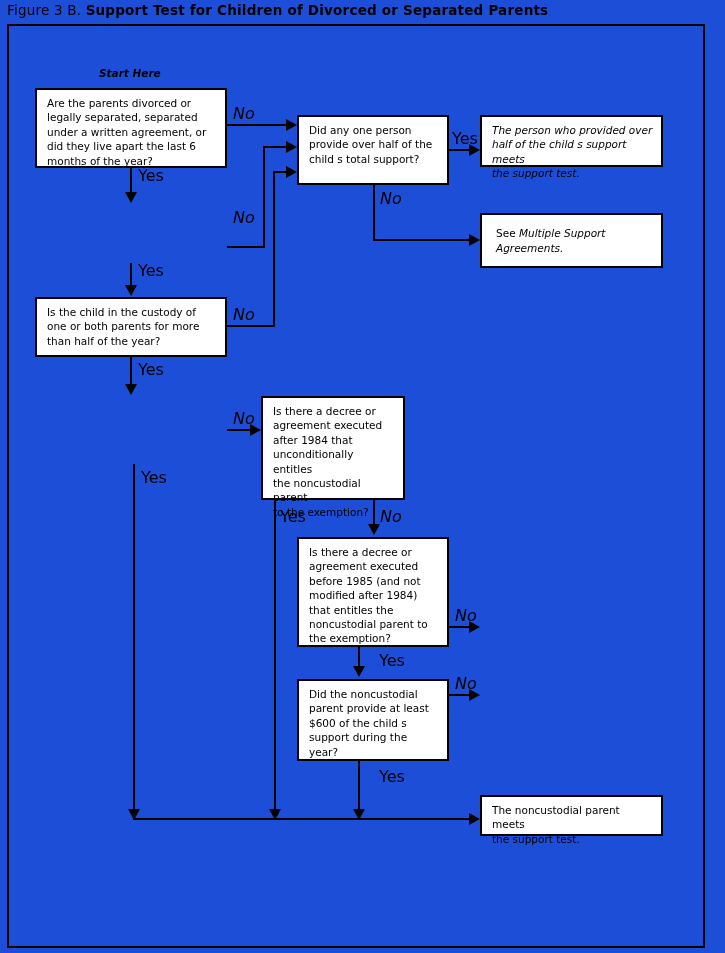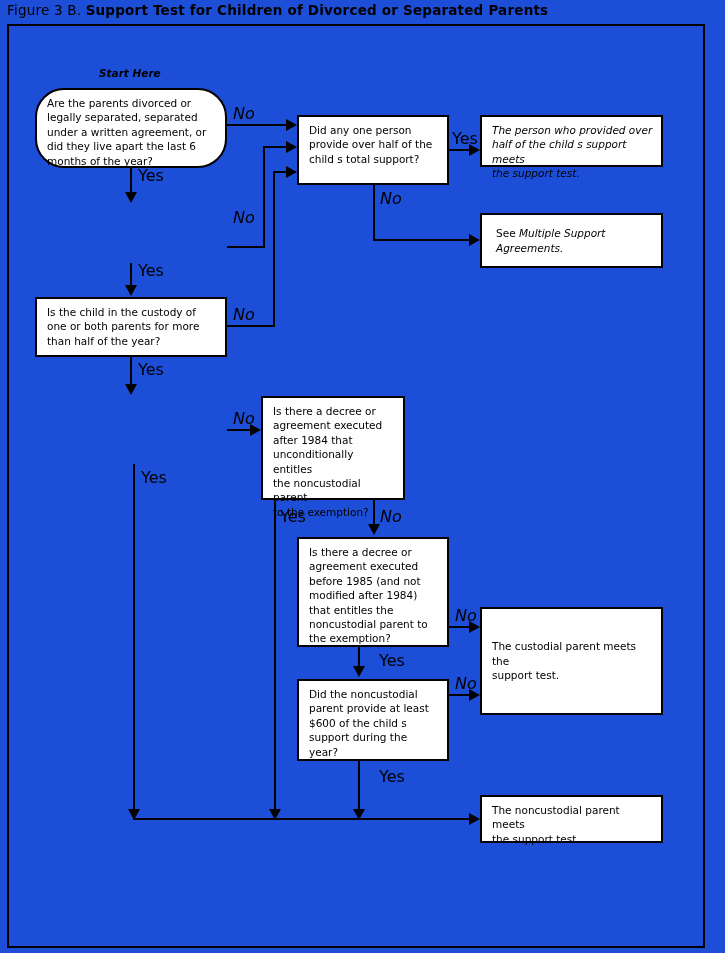--- a/index.html
+++ b/index.html
@@ -101,21 +101,21 @@
 <body>
 
 <div id="page">
 
   <div class="title"><span>Figure 3 B. </span><span class="bold">Support Test for Children of Divorced or Separated Parents</span></div>
 
   <div class="frame"></div>
 
   <div class="starthere" style="left:99px; top:67px;">Start Here</div>
 
-  <div class="node" style="left:35px; top:88px; width:192px; height:80px;border-radius:29px;"><span class="txt">Are the parents divorced or
+  <div class="node" style="left:35px; top:88px; width:192px; height:80px;"><span class="txt">Are the parents divorced or
 legally separated, separated
 under a written agreement, or
 did they live apart the last 6
 months of the year?</span></div>
 
 
   <div class="node" style="left:35px; top:297px; width:192px; height:60px;"><span class="txt">Is the child in the custody of
 one or both parents for more
 than half of the  year?</span></div>
 
@@ -145,24 +145,22 @@
 support during the
 year?</span></div>
 
   <div class="node" style="left:480px; top:115px; width:183px; height:52px;font-style:italic;"><span class="txt">The person who provided over
 half of the child  s support meets
 the support test.</span></div>
 
   <div class="node center" style="left:480px; top:213px; width:183px; height:55px; padding-left:14px;"><span class="txt"><span>See </span><span class="ital">Multiple  Support
 Agreements.</span></span></div>
 
-  <div class="node center" style="left:480px; top:607px; width:183px; height:108px;"><span class="txt">The custodial parent meets the
-support  test.</span></div>
-
-  <div class="node" style="left:480px; top:795px; width:183px; height:48px;"><span class="txt">The noncustodial parent meets
+
+  <div class="node" style="left:480px; top:795px; width:183px; height:41px;"><span class="txt">The noncustodial parent meets
 the  support test.</span></div>
 
   <div class="h" style="left:227px; top:124px; width:62px;"></div>
   <div class="ar-r" style="left:286px; top:119px;"></div>
   <div class="lbl" style="left:233px; top:104px;">No</div>
 
   <div class="v" style="left:130px; top:168px; height:26px;"></div>
   <div class="ar-d" style="left:125px; top:192px;"></div>
   <div class="lbl yes" style="left:138px; top:166px;">Yes</div>
 

